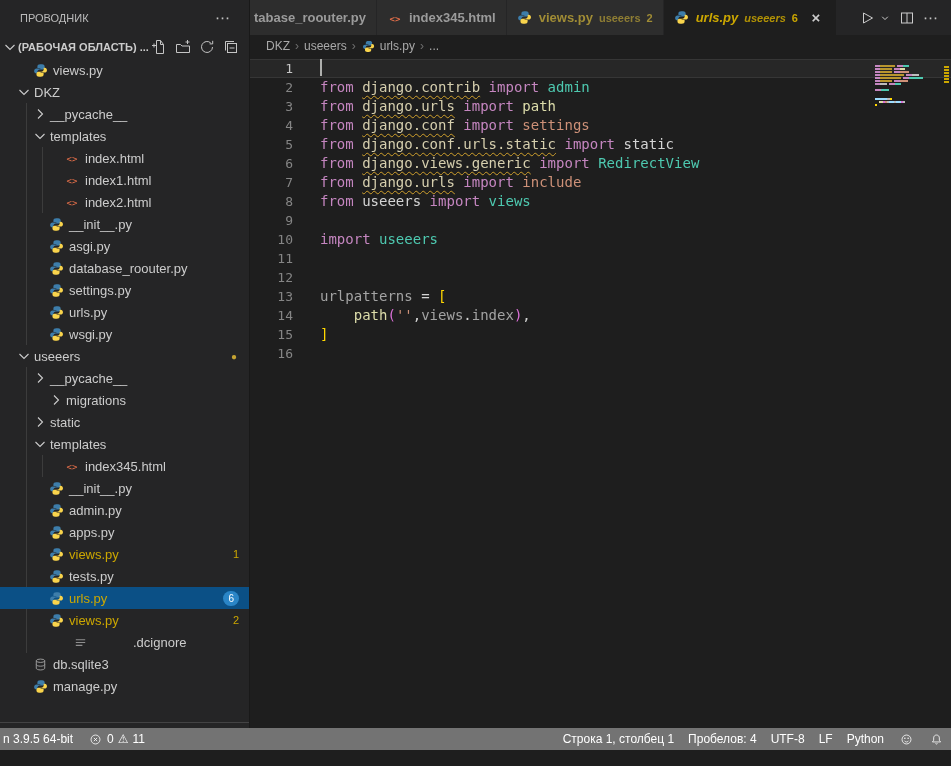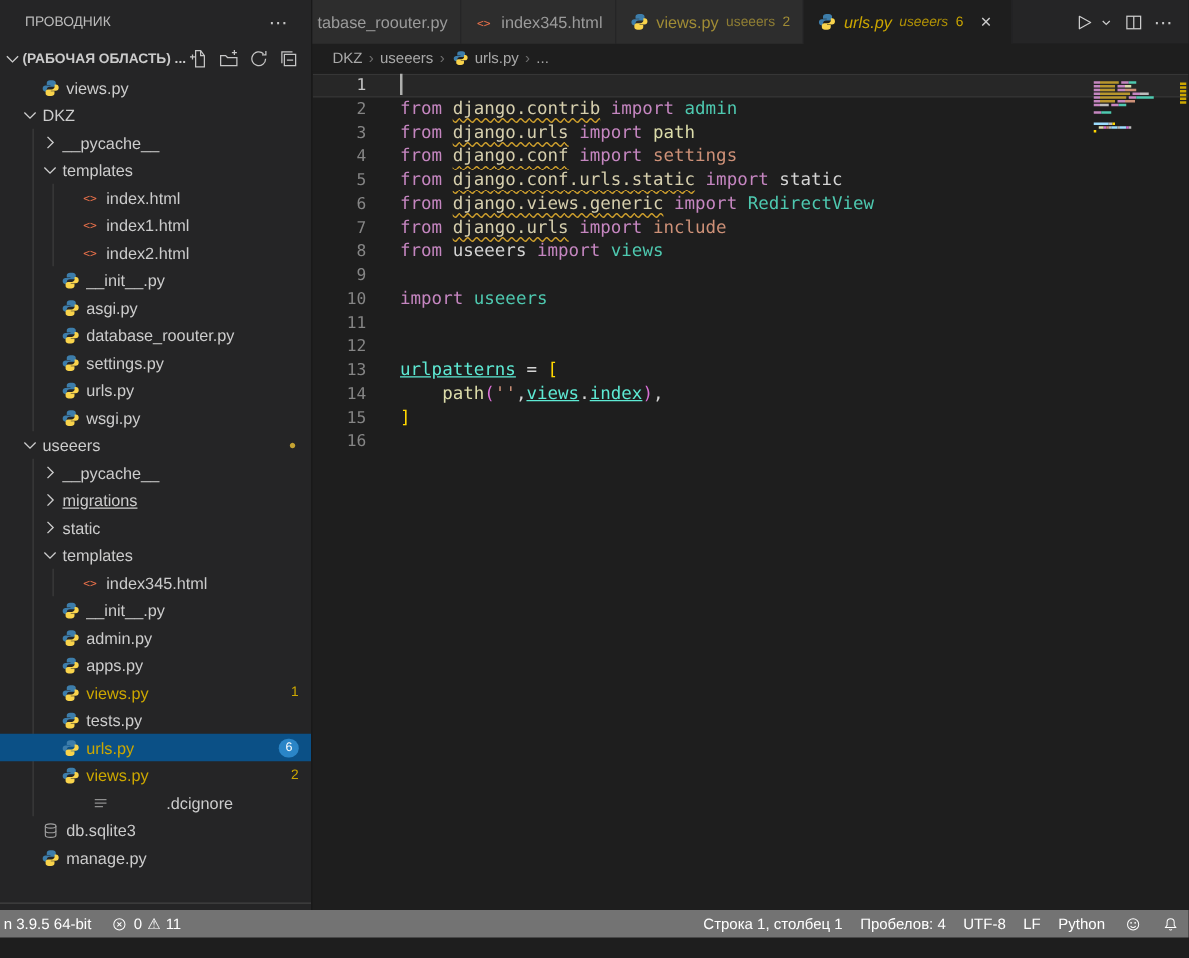--- a/index.html
+++ b/index.html
@@ -48,21 +48,21 @@
 
   .outline-header {
     position:absolute; bottom:0; left:0; right:0; height:22px;
     border-top:1px solid rgba(204,204,204,0.18);
     display:flex; align-items:center; font-size:11px; font-weight:bold; color:#cccccc; cursor:pointer;
   }
 
   
   .editor-area { position:absolute; left:249px; top:0; right:0; bottom:22px; background:#1e1e1e; border-left:1px solid #191919; }
   .tabbar { height:35px; background:#252526; display:flex; align-items:stretch; }
-  .tabs { display:flex; }
+  .tabs { display:flex;font-weight:bold; }
   .tab {
     display:flex; align-items:center; gap:6px; padding:0 10px;
     background:#2d2d2d; border-right:1px solid #252526;
     font-size:13px; color:#9b9b9b; cursor:pointer;
   }
   .tab.clipped { padding-left:4px; }
   .tab.active { background:#1e1e1e; color:#ffffff; }
   .tab .warn { color:#a08c35; }
   .tab.active .warn { color:#cca700; }
   .t-label.italic, .t-desc.italic { font-style:italic; }
@@ -91,21 +91,21 @@
   .lnum { width:43px; text-align:right; color:#858585; flex:none; font-size:13px; }
   .lnum-active { color:#c6c6c6; }
   .ltext { padding-left:27px; }
   .cursor { display:inline-block; width:2px; height:17px; background:#aeafad; vertical-align:text-bottom; margin-right:-2px; }
 
   .tk-kw { color:#c586c0; }
   .tk-mod { color:#d6cfae; }
   .tk-teal { color:#4ec9b0; }
   .tk-fn { color:#dcdcaa; }
   .tk-orn { color:#ce9178; }
-  .tk-var { color:#5eead4;text-decoration:underline; }
+  .tk-var { color:#a3a3a3; }
   .tk-pl { color:#d4d4d4; }
   .tk-br1 { color:#ffd700; }
   .tk-br2 { color:#da70d6; }
   .sq {
     text-decoration-line:underline;
     text-decoration-style:wavy;
     text-decoration-color:#cfa02c;
     text-decoration-thickness:1px;
     text-underline-offset:3px;
   }
@@ -318,21 +318,21 @@
         <span class="mod-dot">●</span>
       </div>
       <div class="tree-row" style="padding-left: 32px;">
         <span class="twisty">
           <svg width="16" height="16" viewBox="0 0 16 16" fill="none">
             <path d="M6 3.5L10.5 8 6 12.5" stroke="#cccccc" stroke-width="1.1"></path>
           </svg>
         </span>
         <span class="fname folder-name">__pycache__</span>
       </div>
-      <div class="tree-row" style="padding-left: 32px; text-decoration: underline;">
+      <div class="tree-row" style="padding-left: 48px;">
         <span class="twisty">
           <svg width="16" height="16" viewBox="0 0 16 16" fill="none">
             <path d="M6 3.5L10.5 8 6 12.5" stroke="#cccccc" stroke-width="1.1"></path>
           </svg>
         </span>
         <span class="fname folder-name">migrations</span>
       </div>
       <div class="tree-row" style="padding-left: 32px;">
         <span class="twisty">
           <svg width="16" height="16" viewBox="0 0 16 16" fill="none">

